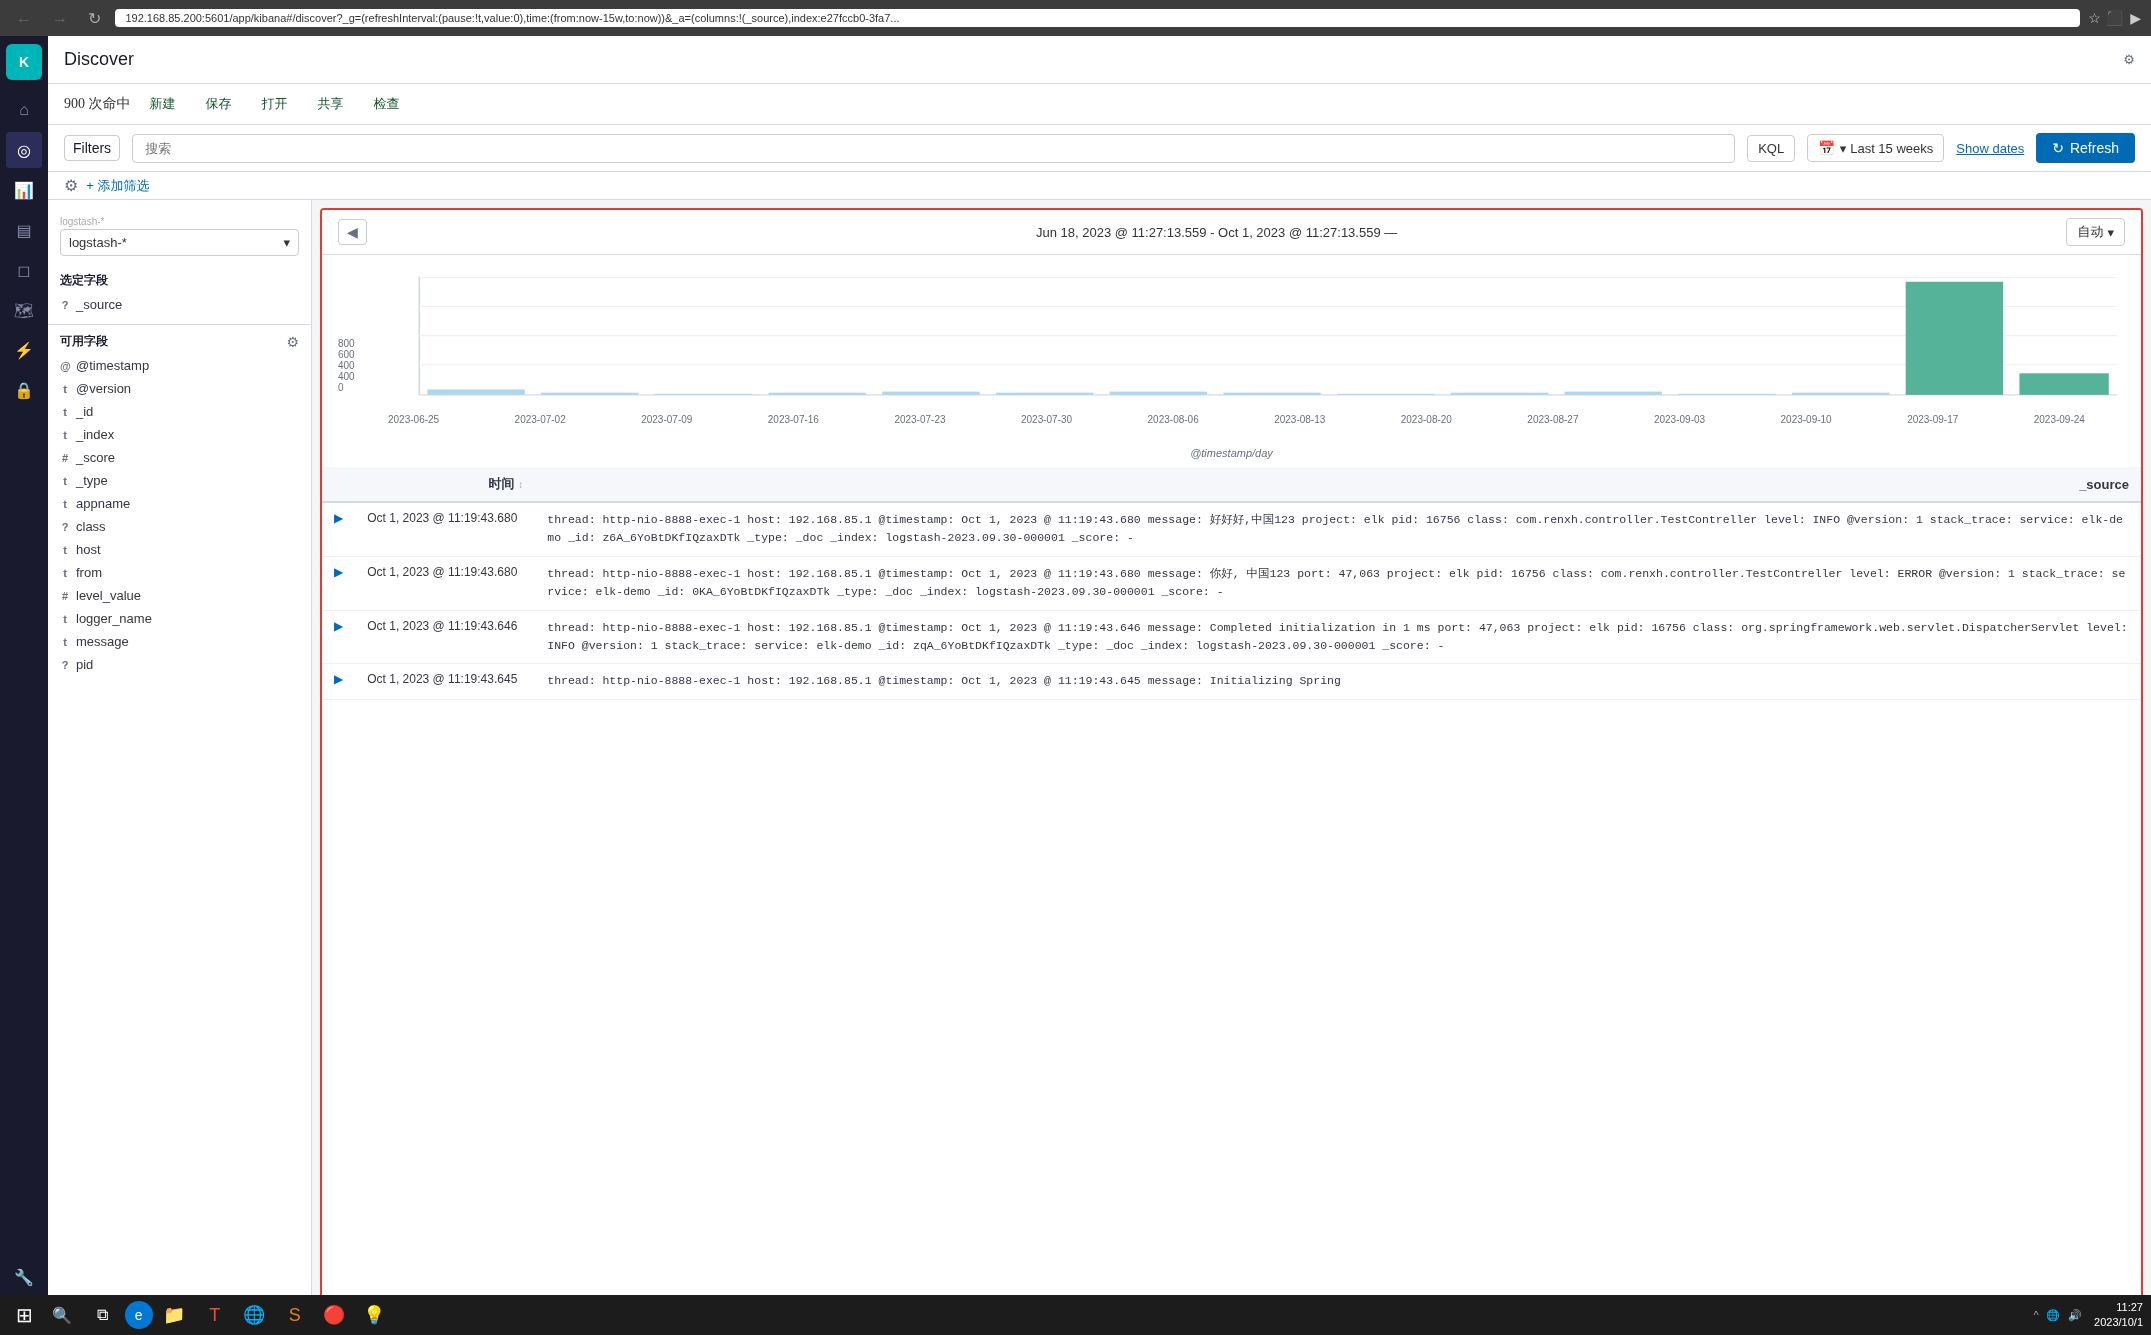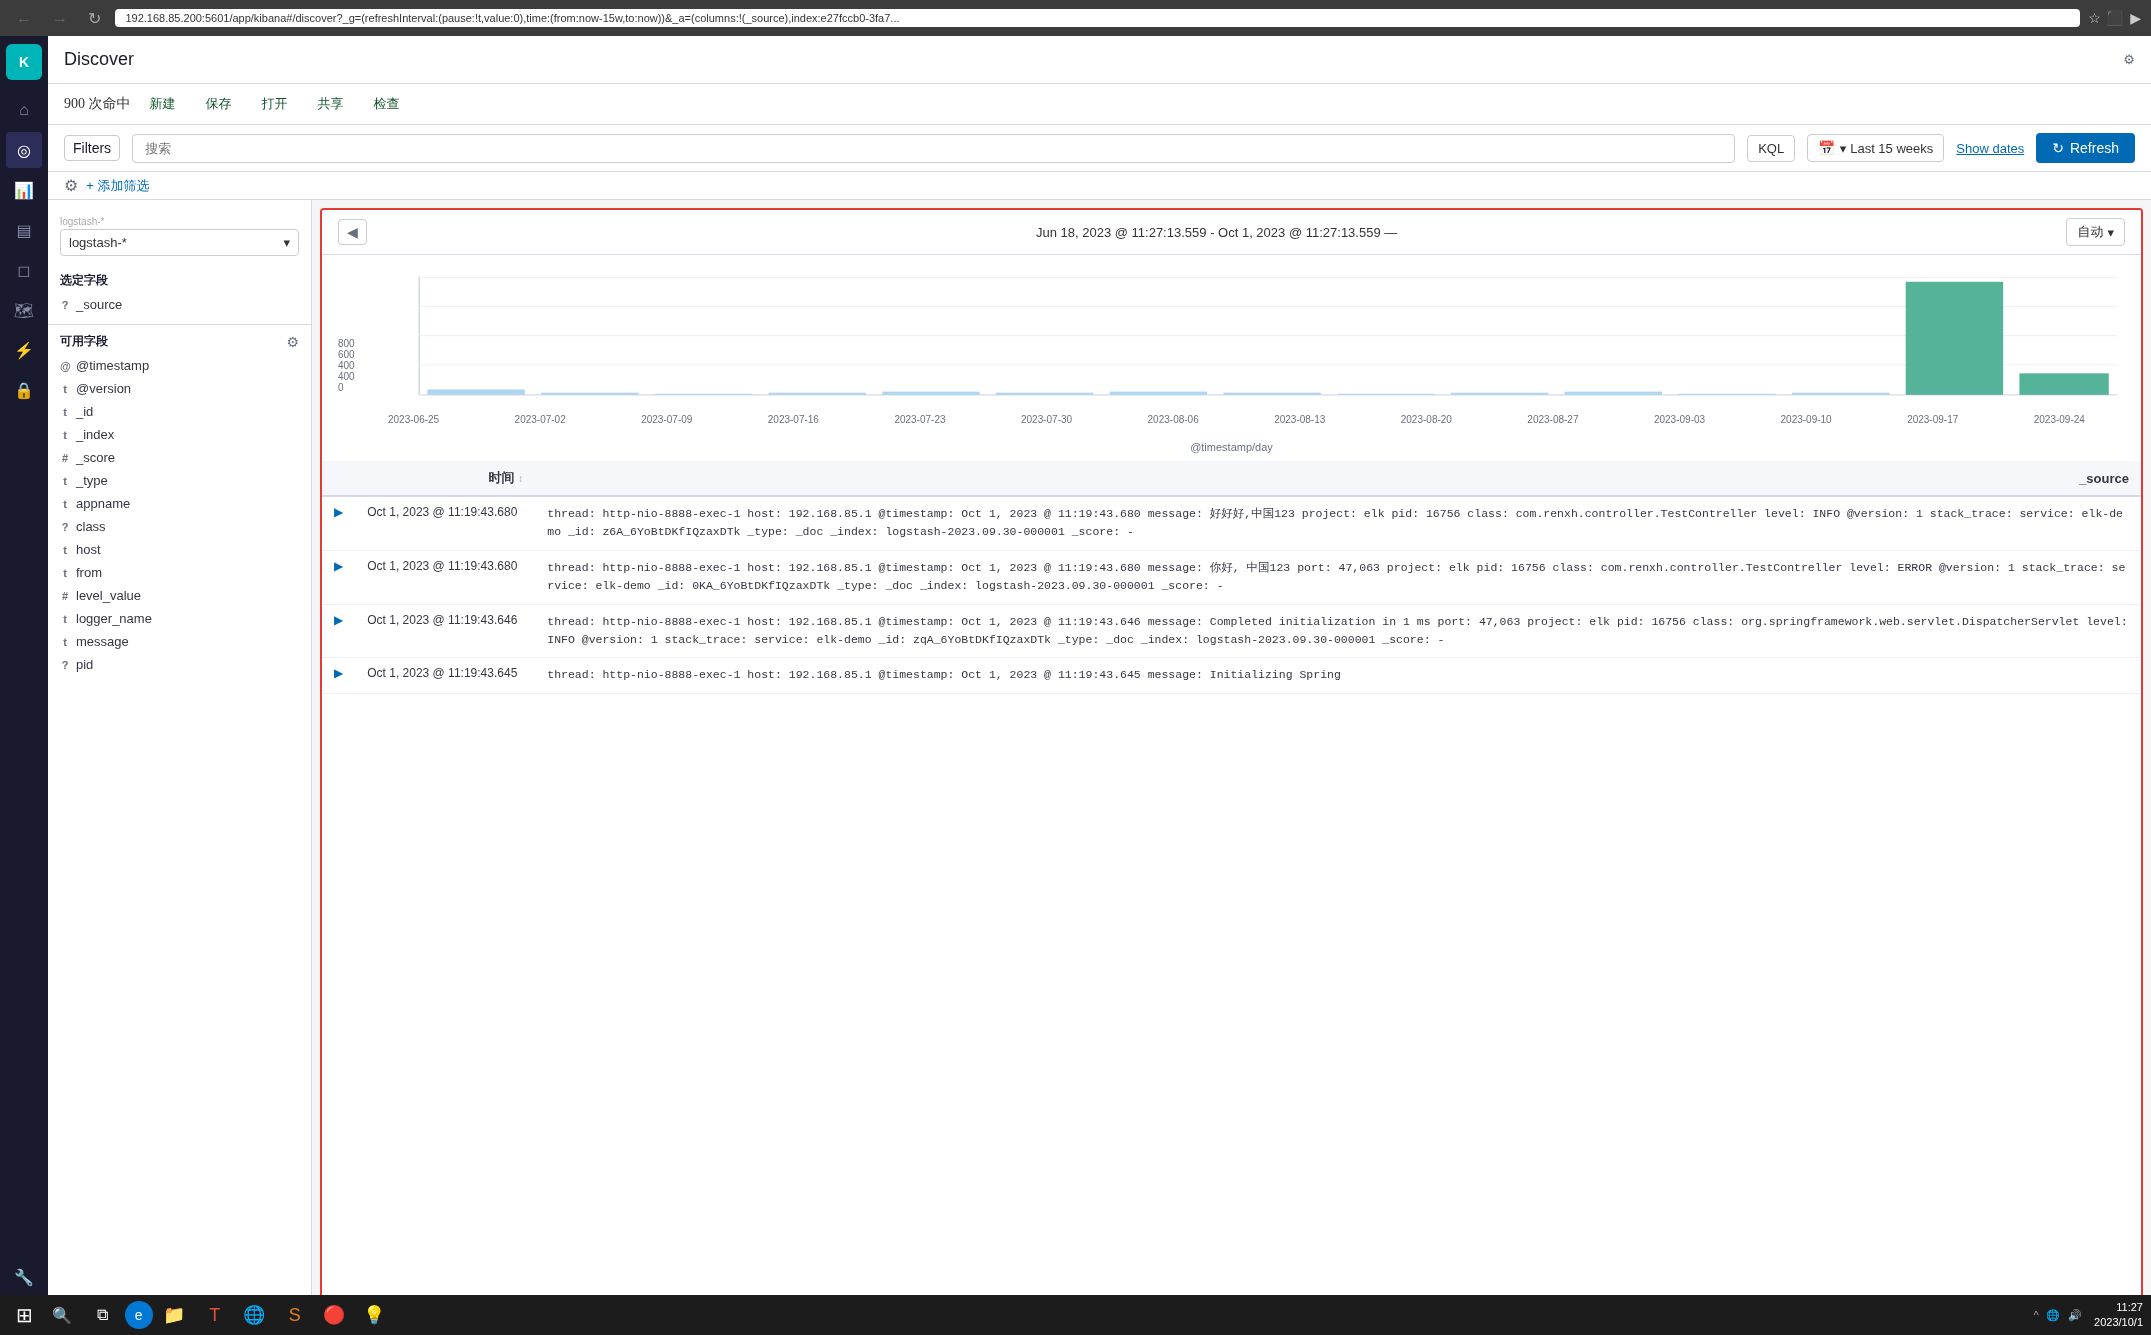--- a/index.html
+++ b/index.html
@@ -68,21 +68,21 @@
     .discover-panel { flex: 1; overflow: hidden; display: flex; flex-direction: column; border: 2px solid #e53935; margin: 8px; border-radius: 4px; background: #fff; }
     
     
     .time-range-bar { display: flex; align-items: center; padding: 8px 16px; background: #fff; border-bottom: 1px solid #d3dae6; gap: 12px; }
     .time-nav-btn { background: none; border: 1px solid #c9cbcd; border-radius: 4px; padding: 4px 8px; cursor: pointer; font-size: 14px; color: #69707d; }
     .time-range-text { flex: 1; text-align: center; font-size: 13px; color: #333; }
     .auto-dropdown { display: flex; align-items: center; gap: 4px; border: 1px solid #c9cbcd; border-radius: 4px; padding: 4px 10px; cursor: pointer; background: #fff; font-size: 13px; }
 
     
     .chart-area { padding: 16px 16px 8px; position: relative; }
-    .chart-axis-label { text-align: center; font-size: 11px; color: #69707d; margin-top: 16px; }
+    .chart-axis-label { text-align: center; font-size: 11px; color: #69707d; margin-top: 22px; font-style: italic; }
     .chart-svg { width: 100%; height: 140px; }
     .chart-x-labels { display: flex; justify-content: space-between; padding: 0 40px 0 50px; font-size: 10px; color: #69707d; }
     
     
     .results-table { flex: 1; overflow-y: auto; }
     table { width: 100%; border-collapse: collapse; }
     .table-header { background: #f5f7fa; }
     th { padding: 8px 12px; text-align: right; font-size: 13px; font-weight: 600; color: #343741; border-bottom: 2px solid #d3dae6; white-space: nowrap; cursor: pointer; }
     th .sort-icon { color: #aaa; font-size: 10px; }
     td { padding: 8px 12px; border-bottom: 1px solid #eef0f3; vertical-align: top; font-size: 12px; }

